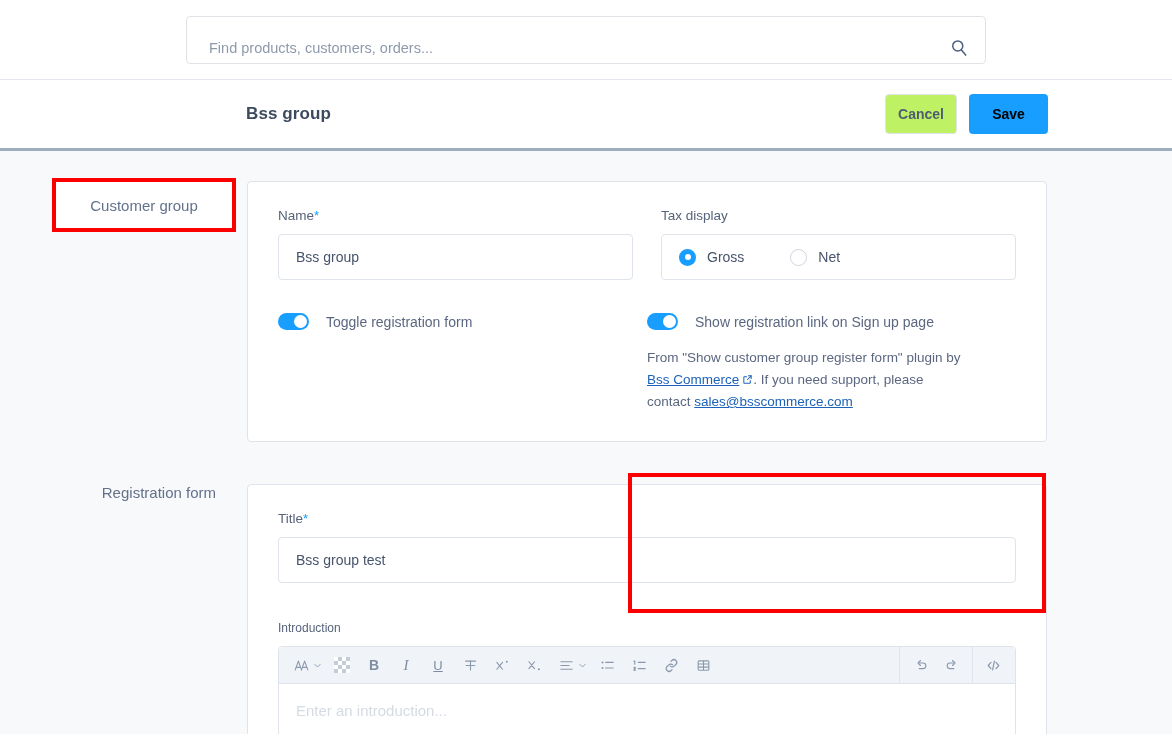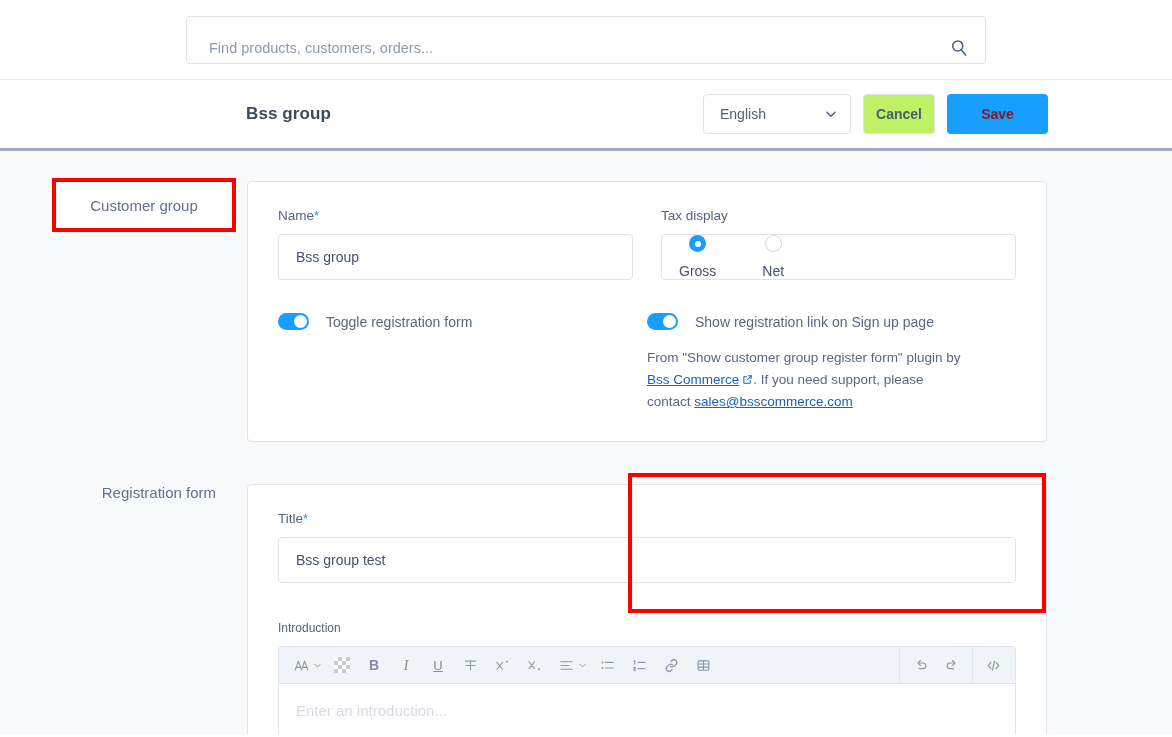--- a/index.html
+++ b/index.html
@@ -82,24 +82,24 @@
     cursor: pointer;
     font-family: "Liberation Sans", sans-serif;
   }
   .btn-cancel {
     width: 72px;
     border: 1px solid #dfe3e8;
     background: #bef264;
     color: #4f5d73;
   }
   .btn-save {
-    width: 101px;
+    width: 79px;
     border: none;
     background: #189eff;
-    color: #7f1d1d;
+    color: #000000;
   }
 
   
   .content {
     background: #f8f9fb;
     height: 583px;
     position: relative;
     overflow: hidden;
   }
   .section {
@@ -146,21 +146,21 @@
   }
   .radio-box {
     height: 46px;
     border: 1px solid #dfe4eb;
     border-radius: 4px;
     display: flex;
     align-items: center;
     padding: 0 17px;
     gap: 46px;
   }
-  .radio-item { display: flex; align-items: center; gap: 11px; cursor: pointer; flex-direction: column; }
+  .radio-item { display: flex; align-items: center; gap: 11px; cursor: pointer; }
   .radio {
     width: 17px; height: 17px; border-radius: 50%;
     border: 1px solid #cfd6e0; background: #fff;
     flex: 0 0 auto;
   }
   .radio.on {
     border: none; background: #189eff;
     display: flex; align-items: center; justify-content: center;
   }
   .radio.on::after {
@@ -274,28 +274,20 @@
         <circle cx="10.5" cy="9.5" r="6"></circle>
           <line x1="14.9" y1="14.4" x2="20" y2="20.5"></line>
       </svg>
     </span>
   </div>
 </div>
 
 <div class="page-header">
   <div class="page-title">Bss group</div>
   <div class="header-actions">
-    <div class="lang-select">
-      <span class="lbl">English</span>
-      <span class="chev">
-        <svg viewBox="0 0 24 24" fill="none" stroke="currentColor" stroke-width="2.4" stroke-linecap="round" stroke-linejoin="round">
-          <polyline points="5,9 12,16 19,9"></polyline>
-        </svg>
-      </span>
-    </div>
     <button class="btn btn-cancel">Cancel</button>
     <button class="btn btn-save">Save</button>
   </div>
 </div>
 
 <div class="content">
 
   <div class="section" id="sec-customer-group">
     <div class="section-label">
       

